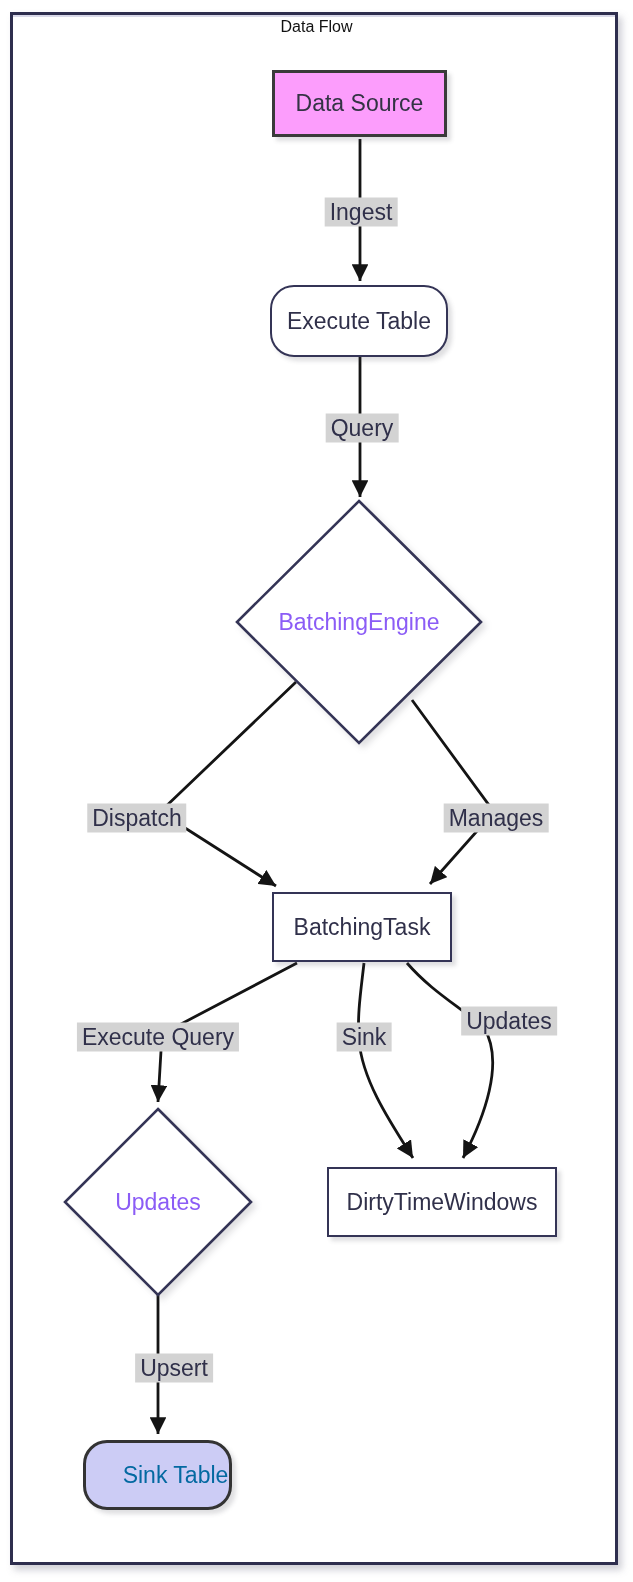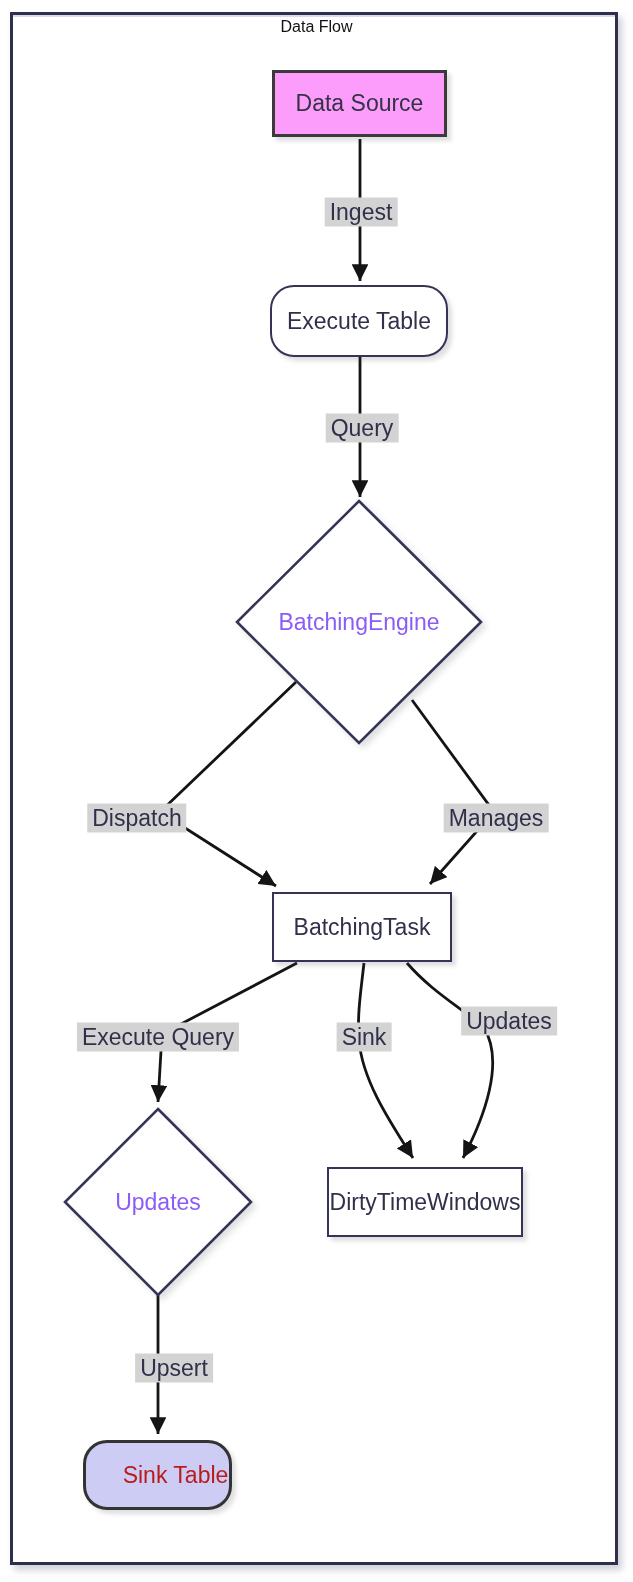--- a/index.html
+++ b/index.html
@@ -20,21 +20,21 @@
   .edge{stroke:#141414;stroke-width:2.8;fill:none;}
   .diamond{fill:#ffffff;stroke:#343456;stroke-width:2.6;}
   .shadowed{filter:drop-shadow(4px 4px 3px rgba(80,80,90,0.18));}
   .node{
     position:absolute;display:flex;align-items:center;justify-content:center;
     box-sizing:border-box;font-size:23px;color:#30304a;text-align:center;
     background:#ffffff;border:2.6px solid #343456;
     box-shadow:4px 4px 4px rgba(80,80,90,0.18);
   }
   .node.pink{background:#fc9dfc;border:3px solid #3a3a3a;color:#333344;}
-  .node.lavender{background:#ccccf5;border:3px solid #333333;color:#b91c1c;padding-left:36px;}
+  .node.lavender{background:#ccccf5;border:3px solid #333333;color:#0369a1;padding-left:36px;}
   .node.rounded{border-radius:24px;}
   .diamond-label{
     position:absolute;transform:translate(-50%,-50%);
     font-size:23px;color:#8b5cf6;white-space:nowrap;background:transparent;
   }
   .edge-label{
     position:absolute;transform:translate(-50%,-50%);
     background:#d3d3d3;color:#30304a;font-size:23px;line-height:27px;
     padding:1px 5px;white-space:nowrap;
   }
@@ -81,21 +81,21 @@
   </div>
 
   <div class="diamond-label" style="left:359px;top:622px;">BatchingEngine</div>
 
   <div class="node" style="left:272px;top:892px;width:180px;height:70px;">
     <span>BatchingTask</span>
   </div>
 
   <div class="diamond-label" style="left:158px;top:1202px;">Updates</div>
 
-  <div class="node" style="left:327px;top:1167px;width:196px;height:70px;">
+  <div class="node" style="left:327px;top:1167px;width:230px;height:70px;">
     <span>DirtyTimeWindows</span>
   </div>
 
   <div class="node lavender rounded" style="left:83px;top:1440px;width:149px;height:70px;">
     <span>Sink Table</span>
   </div>
 
   <div class="edge-label" style="left:361px;top:212px;">Ingest</div>
   <div class="edge-label" style="left:362px;top:428px;">Query</div>
   <div class="edge-label" style="left:137px;top:818px;">Dispatch</div>

